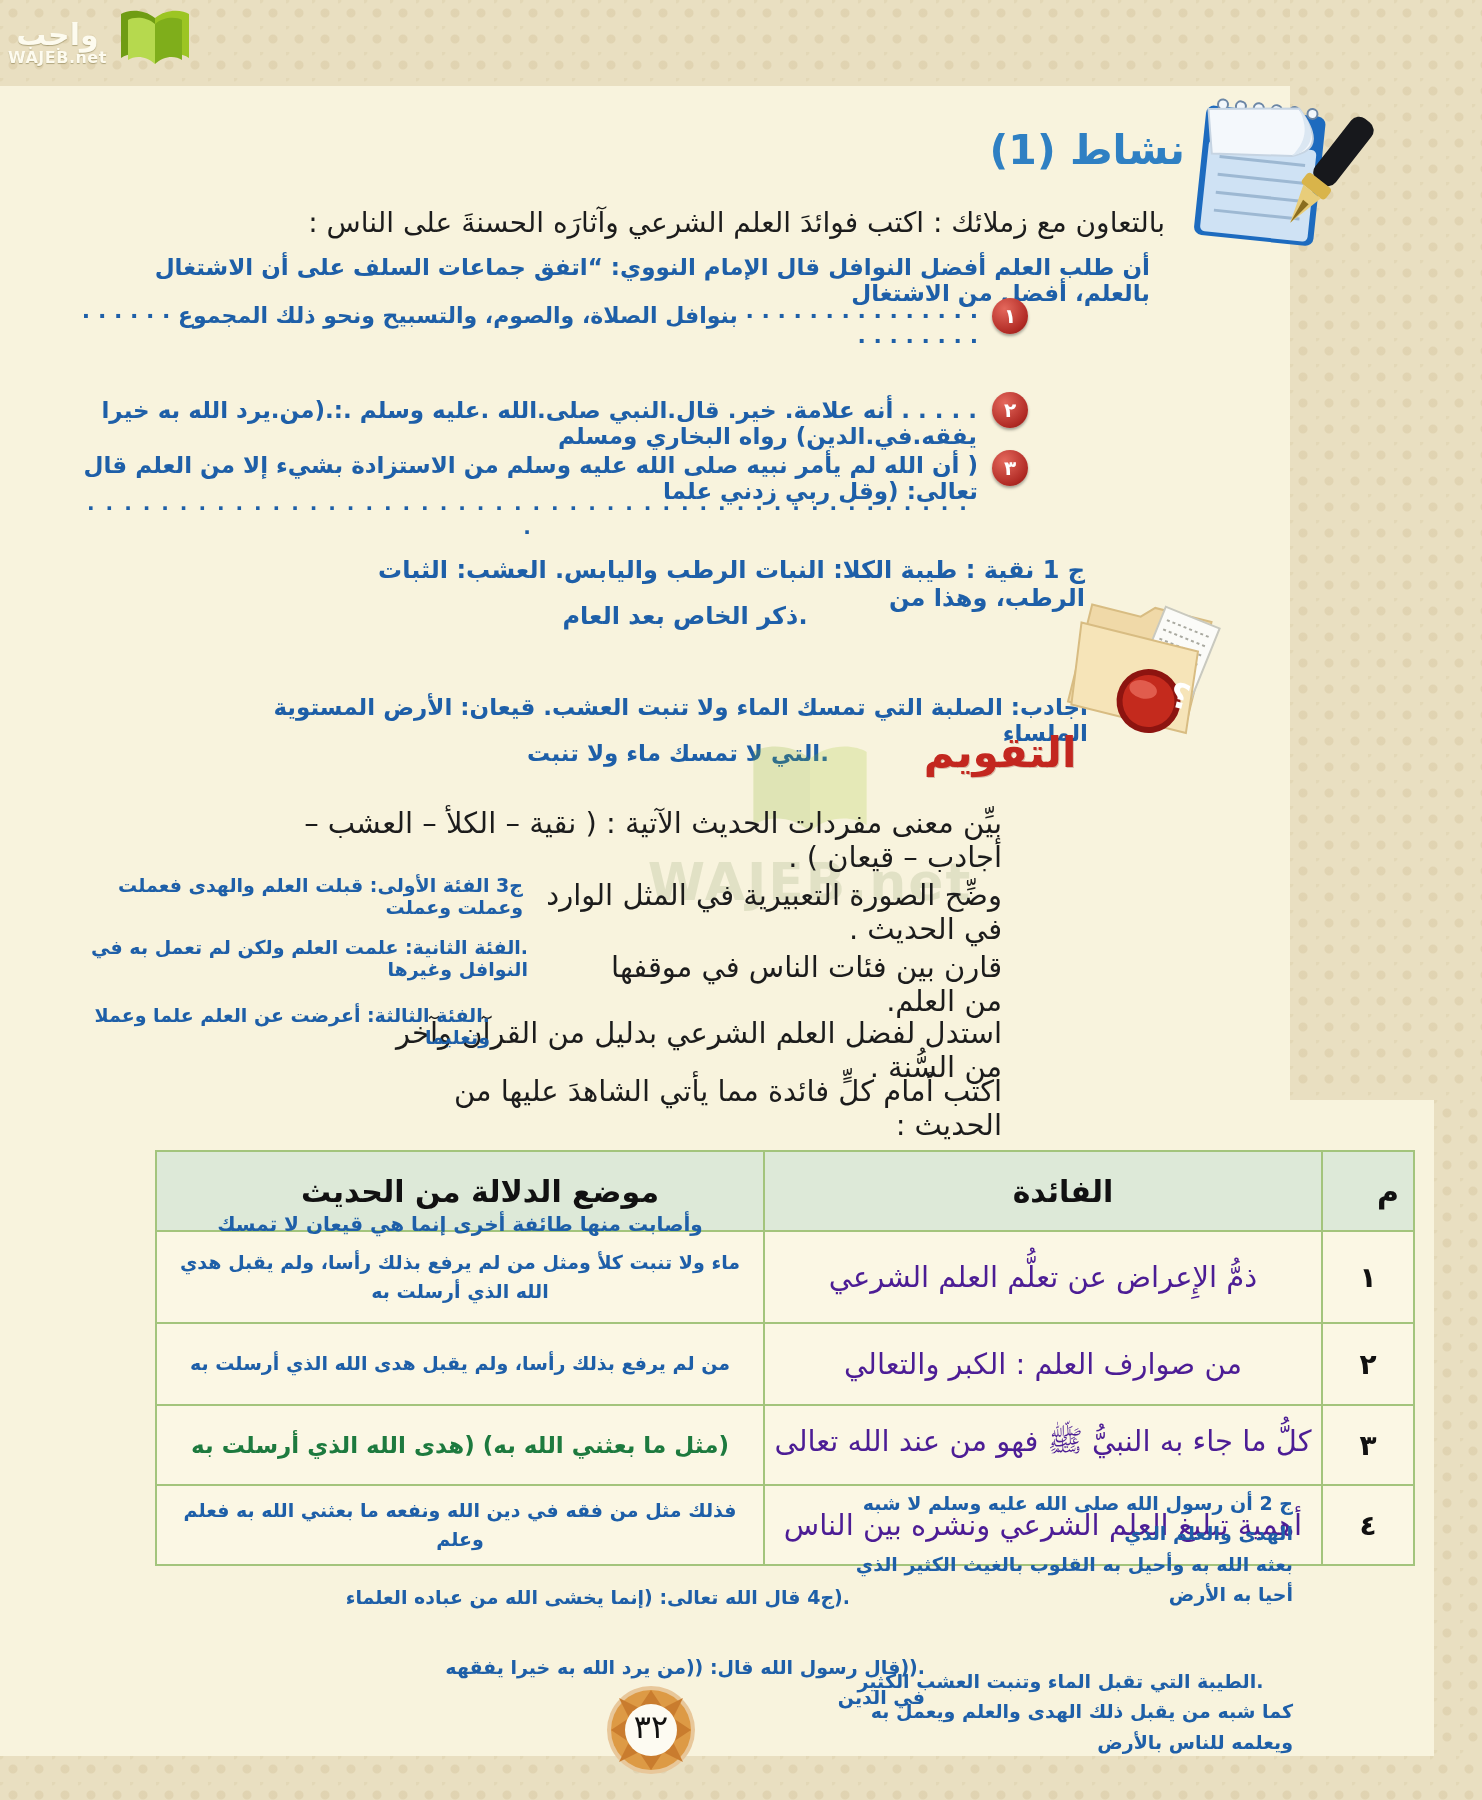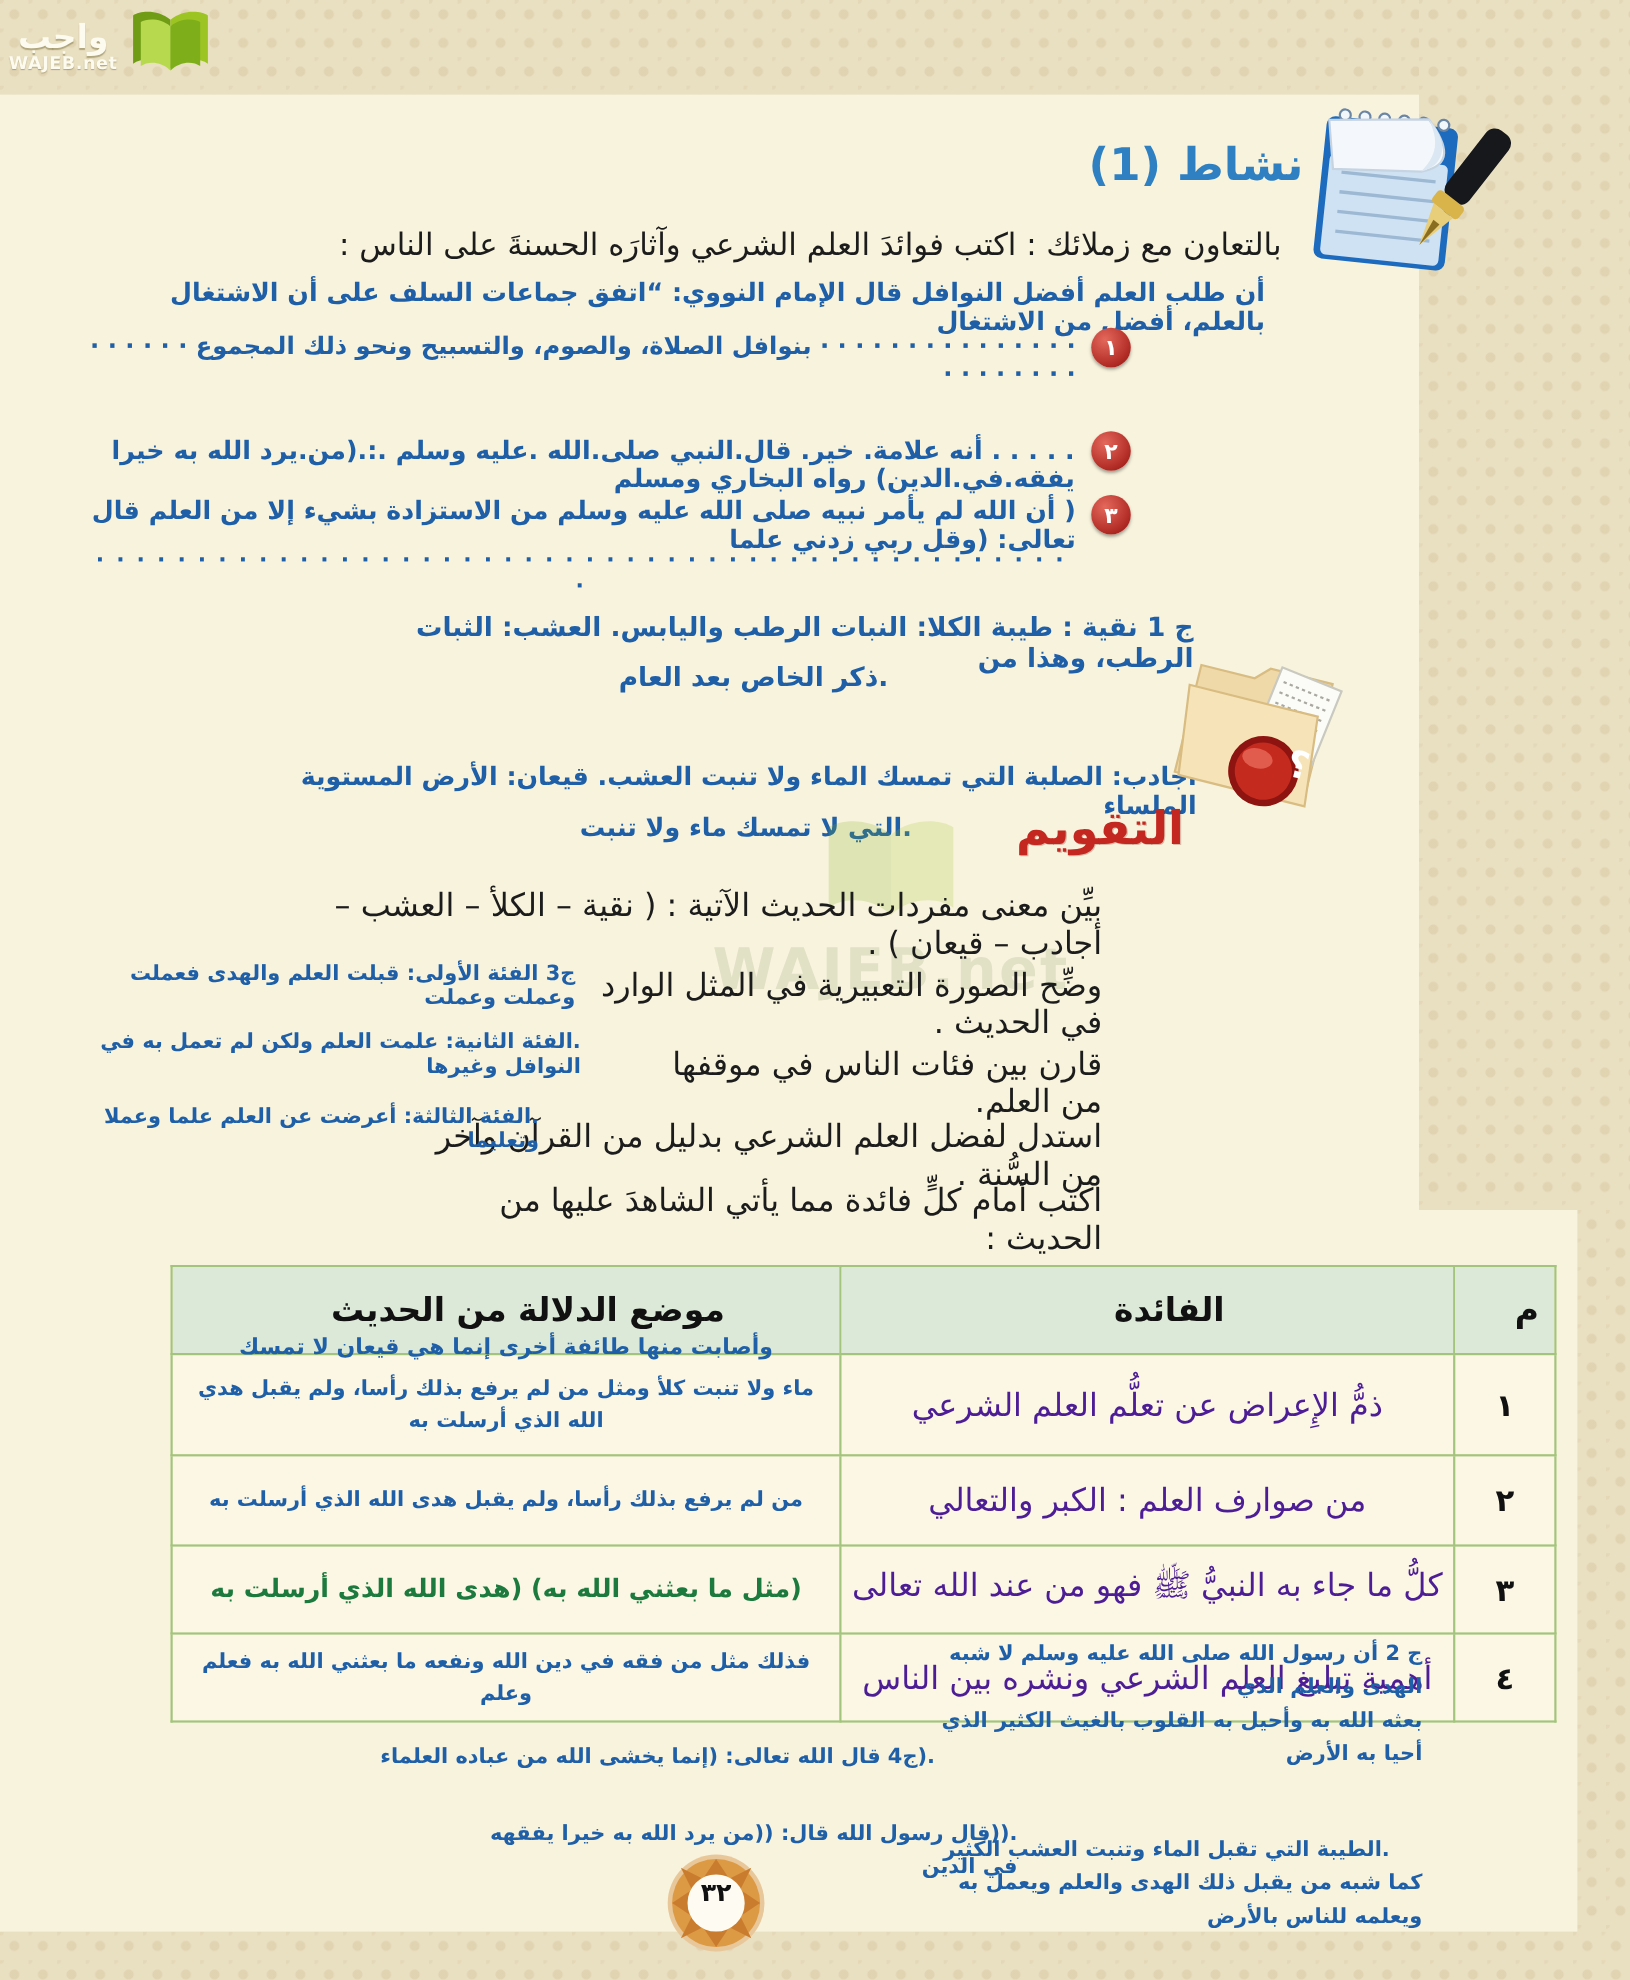--- a/index.html
+++ b/index.html
@@ -205,14 +205,14 @@
 </div>
 <div class="abs blue right fn" style="left:425px;top:1652px;width:500px;">.((قال رسول الله قال: ((من يرد الله به خيرا يفقهه في الدين</div>
 
 <div class="abs" style="left:605px;top:1684px;width:92px;height:92px;">
   <svg width="92" height="92" viewBox="0 0 92 92">
     <circle cx="46" cy="46" r="44" fill="#e8c79a"></circle>
     <circle cx="46" cy="46" r="40" fill="#dd9a45"></circle>
     <path d="M46 6 L58 24 L78 14 L68 34 L86 46 L68 58 L78 78 L58 68 L46 86 L34 68 L14 78 L24 58 L6 46 L24 34 L14 14 L34 24 Z" fill="#c97c2e"></path>
     <circle cx="46" cy="46" r="26" fill="#fdfbf2"></circle>
   </svg>
-  <span style="position:absolute;left:0;top:24px;width:92px;text-align:center;font-size:23px;font-weight:bold;color:#111;">٣٢</span>
+  <span style="position:absolute;left:0;top:24px;width:92px;text-align:center;font-size:32px;font-weight:normal;color:#111;">٣٢</span>
 </div>
 
 </body></html>

